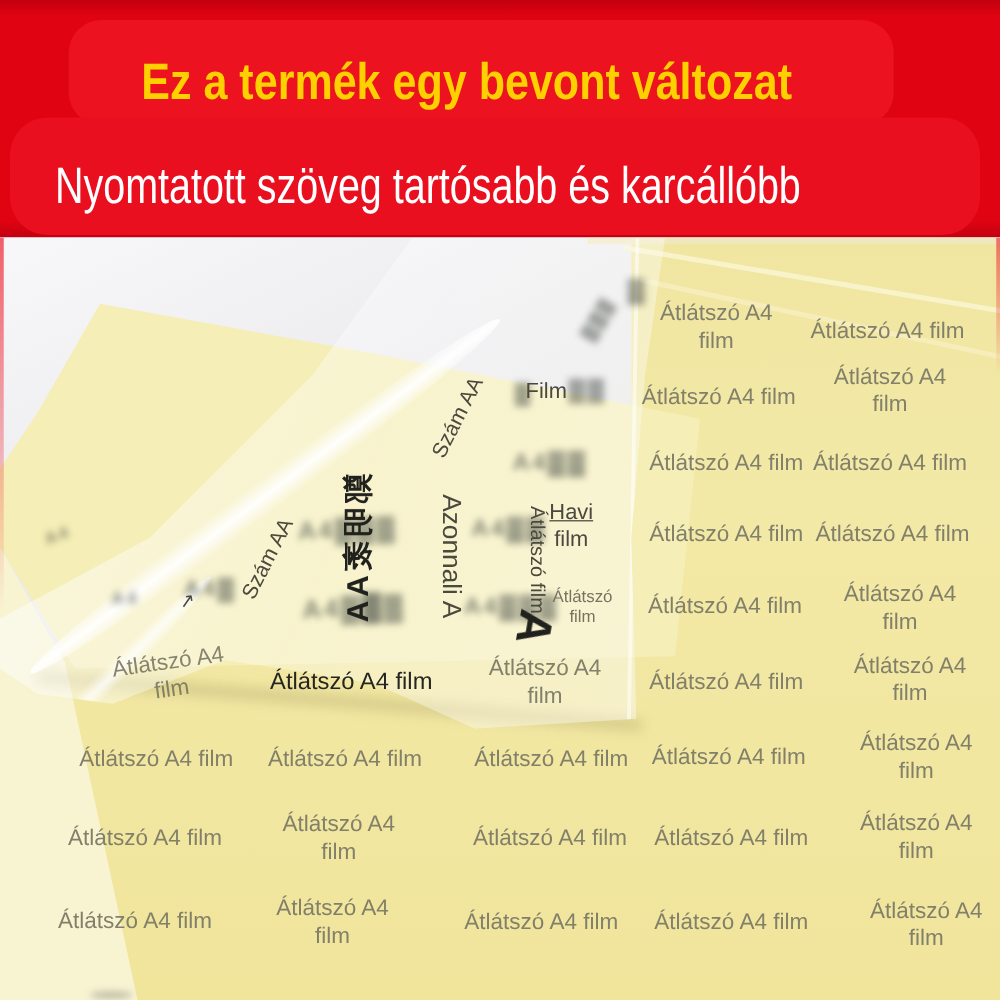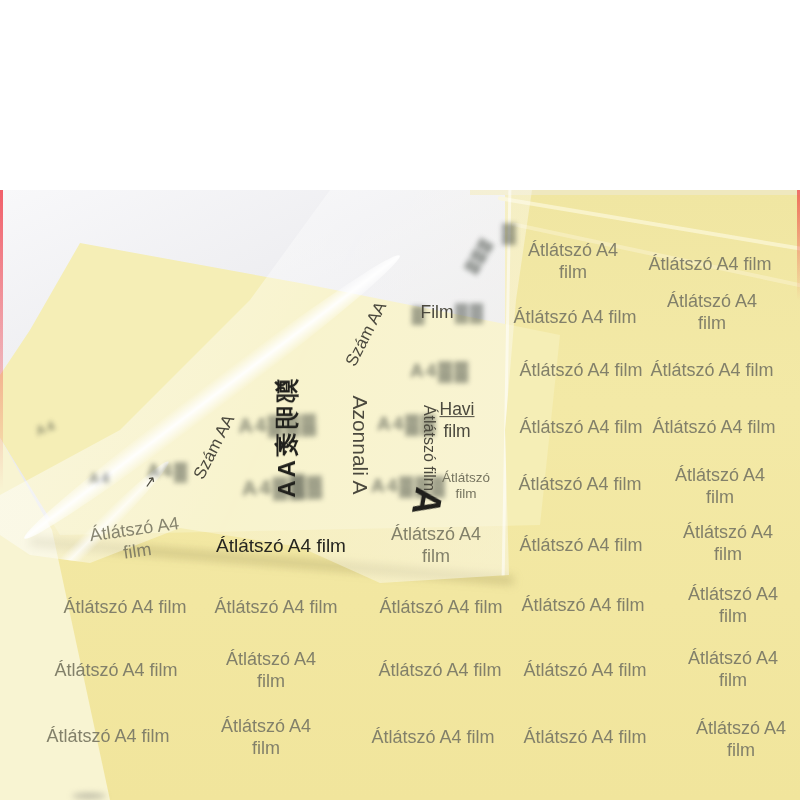--- a/index.html
+++ b/index.html
@@ -62,20 +62,26 @@
   .film-label{position:absolute;color:#4b493e;white-space:nowrap;text-align:center;line-height:1.25;}
   .film-label.cjk{color:#20201c;font-weight:bold;letter-spacing:3px;filter:blur(.6px);}
   .smudge{position:absolute;color:#39403a;filter:blur(2.8px);opacity:.6;font-weight:bold;
           letter-spacing:2px;white-space:nowrap;}
 </style>
 </head>
 <body>
 
 <div class="stage">
 
+  <div class="banner">
+    <div class="banner-panel panel-1"></div>
+    <div class="banner-panel panel-2"></div>
+    <div class="headline" style="color: rgb(253, 208, 0);">Ez a termék egy bevont változat</div>
+    <div class="subheadline" style="color: rgb(255, 255, 255);">Nyomtatott szöveg tartósabb és karcállóbb</div>
+  </div>
 
   <div class="photo" id="photo">
     <div class="layer pad"></div>
     <div class="layer sheet-top"></div>
     <div class="layer sheet-pale"></div>
     <div class="topband"></div>
     <div class="edge-strip strip-1"></div>
     <div class="edge-strip strip-2"></div>
     <div class="bleed bleed-left"></div>
     <div class="bleed bleed-right"></div>

